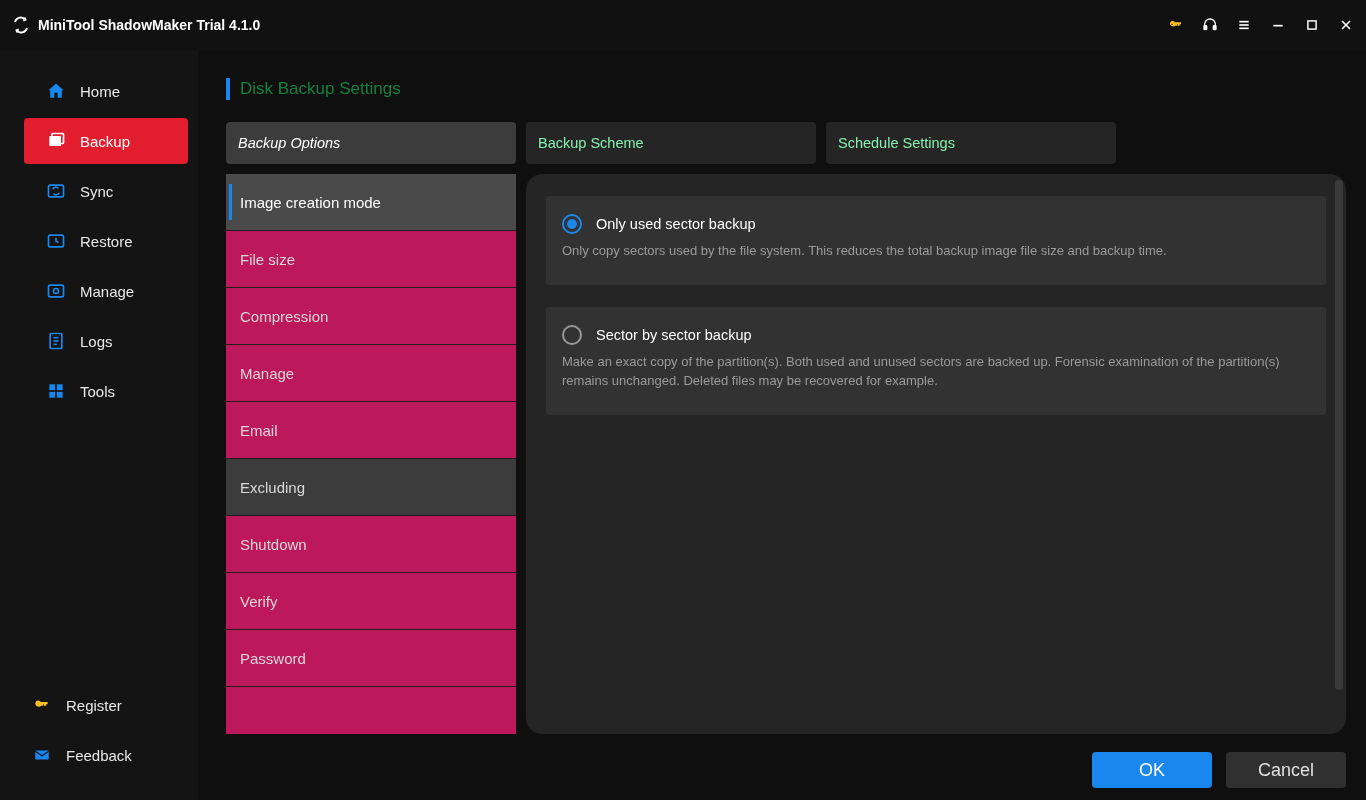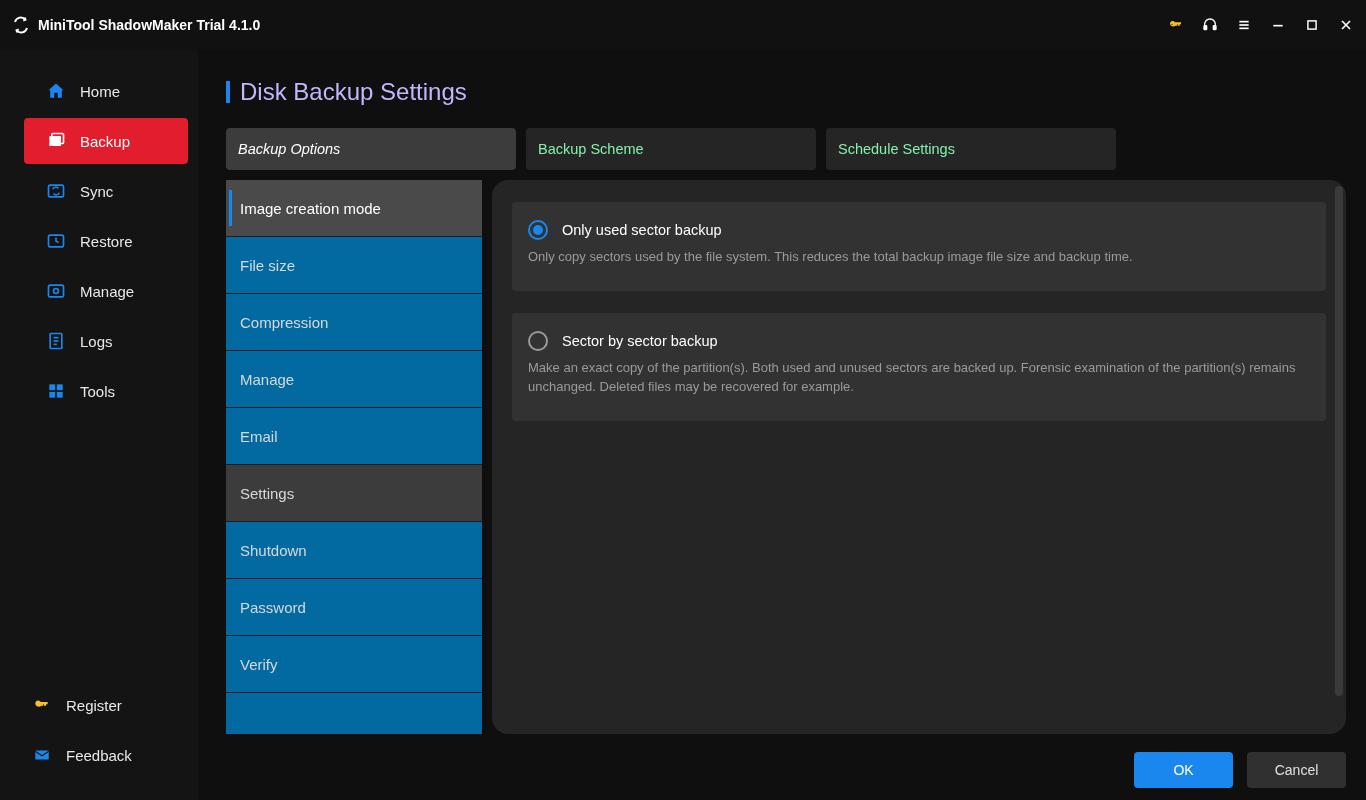--- a/index.html
+++ b/index.html
@@ -21,46 +21,46 @@
 .sidebar-item.active { background: #e11d2e; color: #ffffff; }
 .sidebar-item .icon { width: 20px; height: 20px; display: flex; align-items: center; justify-content: center; color: #1a87ef; flex-shrink: 0; }
 .sidebar-item.active .icon { color: #ffffff; }
 .sidebar-footer { padding-bottom: 18px; }
 .sidebar-footer .sidebar-item .icon.key { color: #fbbf24; }
 .sidebar-footer .sidebar-item .icon.mail { color: #1a87ef; }
 
 .content { flex: 1; display: flex; flex-direction: column; padding: 28px 20px 12px 28px; }
 .page-header { display: flex; align-items: center; gap: 10px; margin-bottom: 22px; }
 .page-header-bar { width: 4px; height: 22px; background: #1a87ef; }
-.page-title { font-size: 24px; font-weight: 500; color: #c4b5fd; }
+.page-title { font-size: 17px; font-weight: 500; color: #15803d; }
 
 .tabs-row { display: flex; gap: 10px; margin-bottom: 10px; }
 .tab { flex: 0 0 290px; height: 42px; display: flex; align-items: center; padding: 0 12px; background: #252525; border-radius: 4px; cursor: pointer; font-size: 14.5px; color: #86efac; }
 .tab.active { background: #3c3c3c; color: #ffffff; font-style: italic; }
 
 .options-row { display: flex; gap: 10px; flex: 1; min-height: 0; }
-.options-list { width: 256px; background: #0369a1; border-radius: 0; display: flex; flex-direction: column; overflow-y: auto; }
+.options-list { width: 290px; background: #be185d; border-radius: 0; display: flex; flex-direction: column; overflow-y: auto; }
 .option-item { height: 57px; display: flex; align-items: center; padding: 0 14px; font-size: 15px; color: #d8d8d8; cursor: pointer; border-bottom: 1px solid #1d1d1d; position: relative; }
 .option-item.selected { background: #4a4a4a; color: #ffffff; }
 .option-item.selected::before { content: ""; position: absolute; left: 3px; top: 10px; bottom: 10px; width: 3px; background: #1a87ef; }
 .option-item.hovered { background: #3c3c3c; }
 
 .option-detail { flex: 1; background: #252525; border-radius: 16px; padding: 22px 20px; position: relative; }
 .scrollbar-track { position: absolute; right: 3px; top: 6px; width: 8px; height: 510px; background: #3a3a3a; border-radius: 4px; }
 
 .radio-card { background: #323232; border-radius: 3px; padding: 18px 16px 24px 16px; margin-bottom: 22px; cursor: pointer; }
 .radio-header { display: flex; align-items: center; gap: 14px; margin-bottom: 8px; }
 .radio-circle { width: 20px; height: 20px; border-radius: 50%; border: 2px solid #999; display: flex; align-items: center; justify-content: center; flex-shrink: 0; }
 .radio-circle.checked { border-color: #1a87ef; }
 .radio-dot { width: 10px; height: 10px; border-radius: 50%; background: #1a87ef; }
 .radio-title { font-size: 14.5px; color: #ffffff; font-weight: 500; }
 .radio-desc { font-size: 13px; color: #9a9a9a; line-height: 1.45; }
 
 .footer { display: flex; justify-content: flex-end; gap: 14px; padding-top: 18px; }
-.btn { width: 99px; height: 36px; border-radius: 4px; border: none; font-size: 14px; cursor: pointer; display: flex; align-items: center; justify-content: center; }
+.btn { width: 120px; height: 36px; border-radius: 4px; border: none; font-size: 18px; cursor: pointer; display: flex; align-items: center; justify-content: center; }
 .btn-primary { background: #1a87ef; color: #ffffff; }
 .btn-secondary { background: #303030; color: #e0e0e0; }
 </style>
 </head>
 <body>
 
 <div class="titlebar">
   <div class="titlebar-left">
     <span class="titlebar-logo">
       <svg viewBox="0 0 24 24" width="18" height="18" fill="none" stroke="#fff" stroke-width="2.5">
@@ -232,30 +232,30 @@
         <div class="option-item">
             <span>Compression</span>
           </div>
         <div class="option-item">
             <span>Manage</span>
           </div>
         <div class="option-item">
             <span>Email</span>
           </div>
         <div class="option-item hovered">
-            <span>Settings</span>
+            <span>Excluding</span>
           </div>
         <div class="option-item">
             <span>Shutdown</span>
           </div>
         <div class="option-item">
+            <span>Verify</span>
+          </div>
+        <div class="option-item">
             <span>Password</span>
-          </div>
-        <div class="option-item">
-            <span>Verify</span>
           </div>
       </div>
 
       <div class="option-detail">
         <div class="scrollbar-track"></div>
 
         <div class="radio-card">
           <div class="radio-header">
             <span class="radio-circle checked">
                 <span class="radio-dot"></span>

